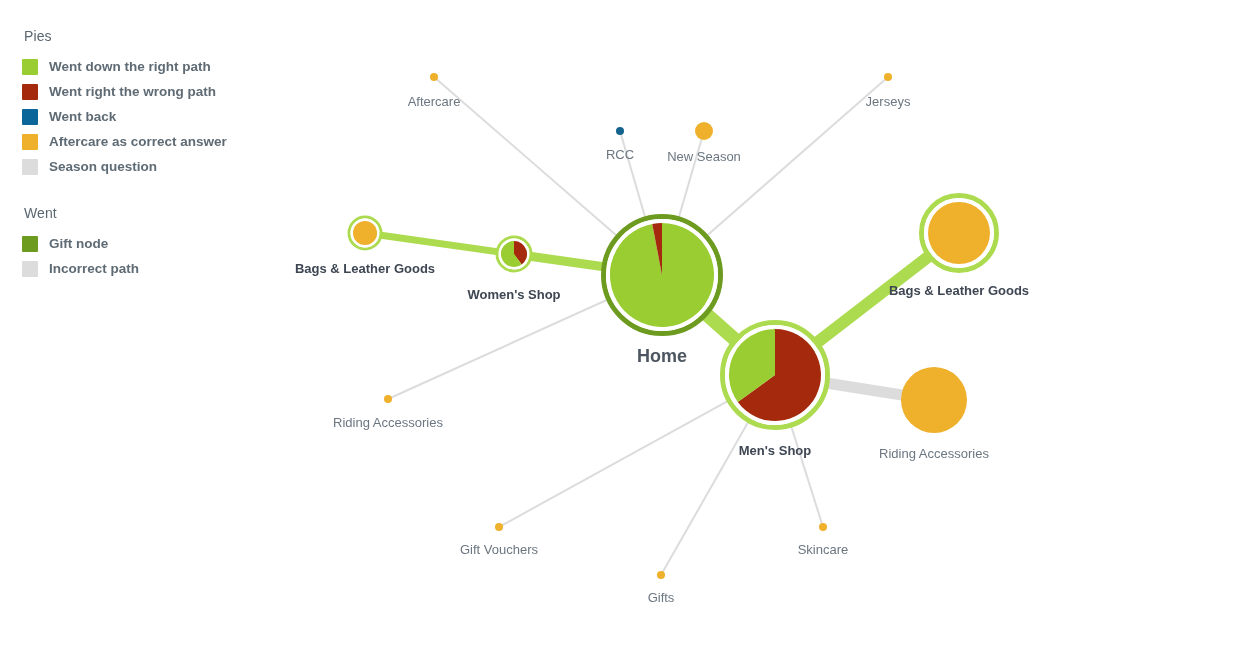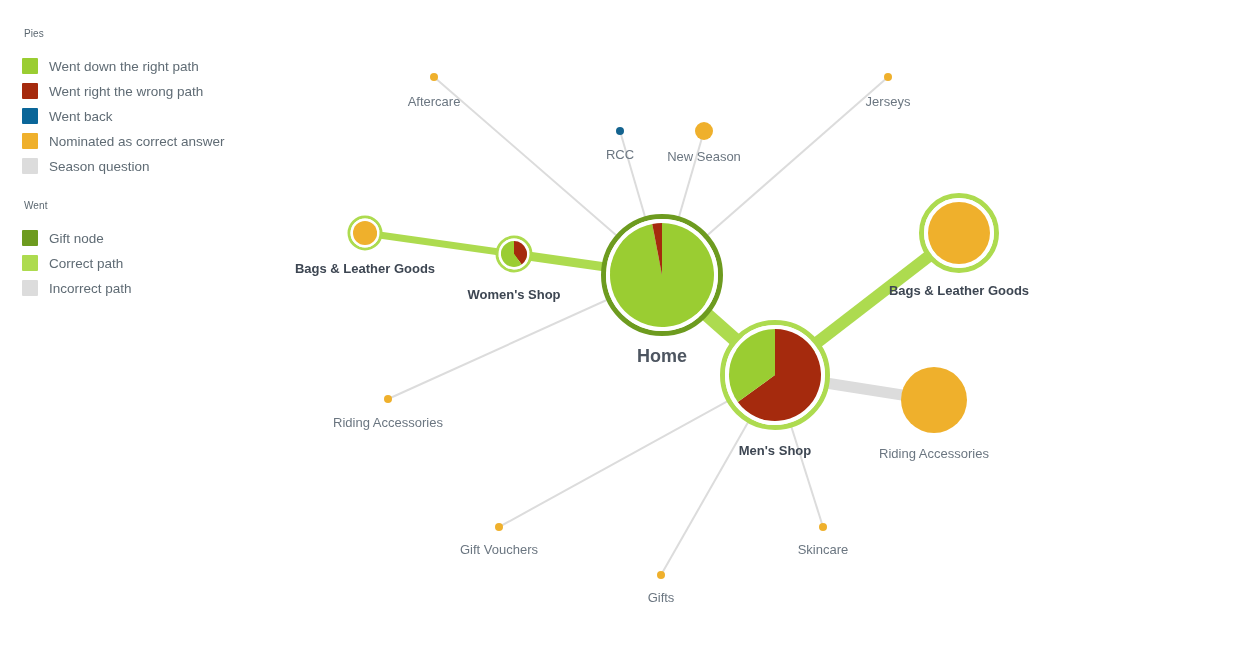--- a/index.html
+++ b/index.html
@@ -16,31 +16,32 @@
   }
 
   
   #legend {
     position: absolute;
     left: 22px;
     top: 28px;
     width: 250px;
   }
   .legend-title {
-    font-size: 10px;
+    font-size: 14px;
     color: #5b6770;
     margin: 0 0 10px 2px;
     font-weight: normal;
     letter-spacing: .1px;
   }
   .legend-block { margin-bottom: 26px; }
   .legend-row {
     display: flex;
-    align-items: flex-end;
+    align-items: center;
     height: 25px;
+    font-weight: bold;
   }
   .legend-swatch {
     width: 16px;
     height: 16px;
     flex: 0 0 16px;
     margin-right: 11px;
     border-radius: 1px;
   }
   .legend-label {
     font-size: 13.5px;
@@ -84,37 +85,33 @@
     <div class="legend-row">
       <span class="legend-swatch" style="background:#A52A0D"></span>
       <span class="legend-label">Went right the wrong path</span>
     </div>
     <div class="legend-row">
       <span class="legend-swatch" style="background:#0A6699"></span>
       <span class="legend-label">Went back</span>
     </div>
     <div class="legend-row">
       <span class="legend-swatch" style="background:#EFB02C"></span>
-      <span class="legend-label">Nominated as correct answer</span>
+      <span class="legend-label">Aftercare as correct answer</span>
     </div>
     <div class="legend-row">
       <span class="legend-swatch" style="background:#DCDCDC"></span>
       <span class="legend-label">Season question</span>
     </div>
   </div>
 
   <div class="legend-block">
     <div class="legend-title">Went</div>
     <div class="legend-row">
       <span class="legend-swatch" style="background:#6D9B1F"></span>
       <span class="legend-label">Gift node</span>
-    </div>
-    <div class="legend-row">
-      <span class="legend-swatch" style="background:#ADDB4F"></span>
-      <span class="legend-label">Correct path</span>
     </div>
     <div class="legend-row">
       <span class="legend-swatch" style="background:#DCDCDC"></span>
       <span class="legend-label">Incorrect path</span>
     </div>
   </div>
 </div>
 
 <svg id="graph" viewBox="0 0 1252 657">
   <g id="edge-layer">

